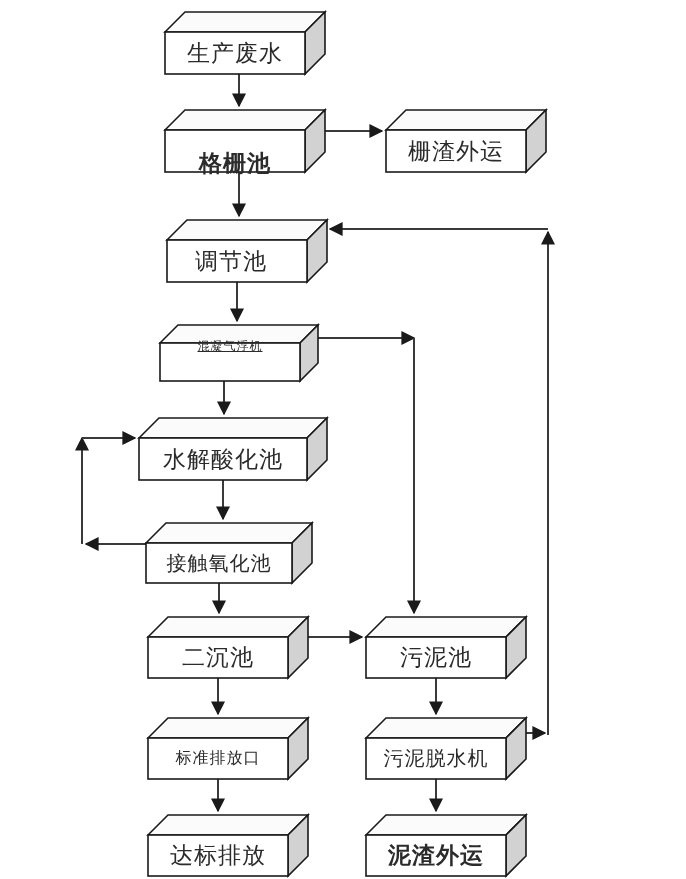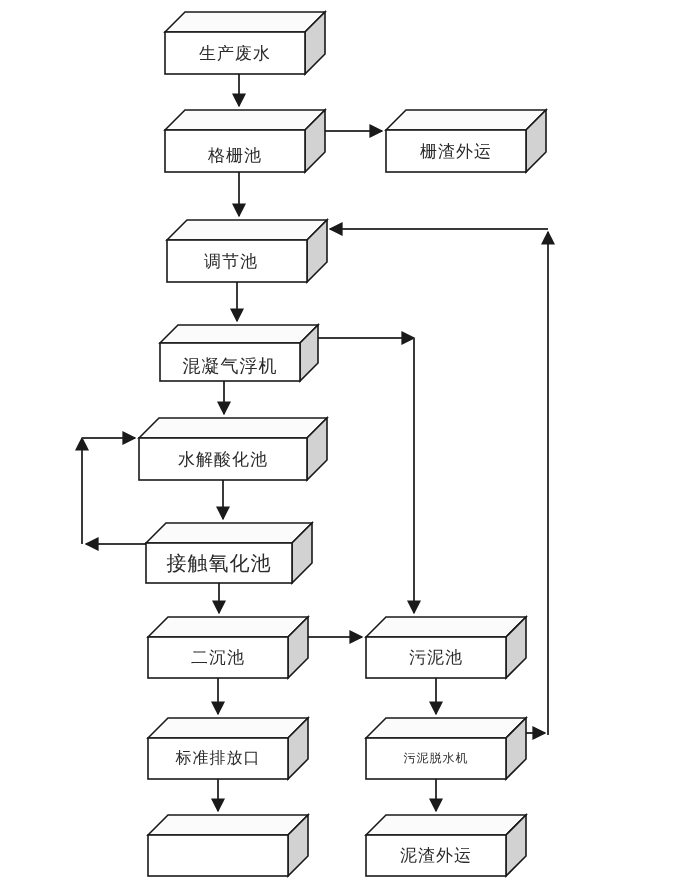--- a/index.html
+++ b/index.html
@@ -25,21 +25,21 @@
   .node svg.box-shape{
     position:absolute;left:0;top:0;
     overflow:visible;
   }
   .node .label{
     position:absolute;
     display:flex;
     align-items:center;
     justify-content:center;
     color:#2b2b2b;
-    font-size:17px;
+    font-size:23px;
     letter-spacing:1px;
     white-space:nowrap;
     font-family:"DejaVu Sans","Liberation Sans",sans-serif;
   }
 </style>
 </head>
 <body>
 
 <div id="diagram">
 
@@ -96,21 +96,21 @@
     </svg>
     <div class="label" style="left:0;top:20px;width:140px;height:42px;">生产废水</div>
   </div>
 
   <div class="node" style="left:165px;top:110px;width:160px;height:62px;">
     <svg class="box-shape" width="160" height="62" viewBox="0 0 160 62">
       <polygon points="0,20 20,0 160,0 140,20" fill="#fbfbfb" stroke="#1a1a1a" stroke-width="1.6"></polygon>
       <polygon points="140,20 160,0 160,42 140,62" fill="#d2d2d2" stroke="#1a1a1a" stroke-width="1.6"></polygon>
       <rect x="0" y="20" width="140" height="42" fill="#ffffff" stroke="#1a1a1a" stroke-width="1.6"></rect>
     </svg>
-    <div class="label" style="left:0;top:24px;width:140px;height:42px;">格栅池</div>
+    <div class="label" style="left:0;top:32px;width:140px;height:42px;font-weight:bold;">格栅池</div>
   </div>
 
   <div class="node" style="left:386px;top:110px;width:160px;height:62px;padding-left:16px;">
     <svg class="box-shape" width="160" height="62" viewBox="0 0 160 62">
       <polygon points="0,20 20,0 160,0 140,20" fill="#fbfbfb" stroke="#1a1a1a" stroke-width="1.6"></polygon>
       <polygon points="140,20 160,0 160,42 140,62" fill="#d2d2d2" stroke="#1a1a1a" stroke-width="1.6"></polygon>
       <rect x="0" y="20" width="140" height="42" fill="#ffffff" stroke="#1a1a1a" stroke-width="1.6"></rect>
     </svg>
     <div class="label" style="left:0;top:20px;width:140px;height:42px;">栅渣外运</div>
   </div>
@@ -123,21 +123,21 @@
     </svg>
     <div class="label" style="left:0;top:20px;width:128px;height:42px;">调节池</div>
   </div>
 
   <div class="node" style="left:160px;top:325px;width:158px;height:56px;">
     <svg class="box-shape" width="158" height="56" viewBox="0 0 158 56">
       <polygon points="0,18 18,0 158,0 140,18" fill="#fbfbfb" stroke="#1a1a1a" stroke-width="1.6"></polygon>
       <polygon points="140,18 158,0 158,38 140,56" fill="#d2d2d2" stroke="#1a1a1a" stroke-width="1.6"></polygon>
       <rect x="0" y="18" width="140" height="38" fill="#ffffff" stroke="#1a1a1a" stroke-width="1.6"></rect>
     </svg>
-    <div class="label" style="left:0;top:22px;width:140px;height:38px;font-size:18px;">混凝气浮机</div>
+    <div class="label" style="left:0;top:2px;width:140px;height:38px;font-size:12px;text-decoration:underline;">混凝气浮机</div>
   </div>
 
   <div class="node" style="left:139px;top:418px;width:188px;height:62px;">
     <svg class="box-shape" width="188" height="62" viewBox="0 0 188 62">
       <polygon points="0,20 20,0 188,0 168,20" fill="#fbfbfb" stroke="#1a1a1a" stroke-width="1.6"></polygon>
       <polygon points="168,20 188,0 188,42 168,62" fill="#d2d2d2" stroke="#1a1a1a" stroke-width="1.6"></polygon>
       <rect x="0" y="20" width="168" height="42" fill="#ffffff" stroke="#1a1a1a" stroke-width="1.6"></rect>
     </svg>
     <div class="label" style="left:0;top:20px;width:168px;height:42px;">水解酸化池</div>
   </div>
@@ -177,32 +177,33 @@
     </svg>
     <div class="label" style="left:0;top:20px;width:140px;height:41px;font-size:16px;border-radius:18px;">标准排放口</div>
   </div>
 
   <div class="node" style="left:366px;top:718px;width:160px;height:61px;">
     <svg class="box-shape" width="160" height="61" viewBox="0 0 160 61">
       <polygon points="0,20 20,0 160,0 140,20" fill="#fbfbfb" stroke="#1a1a1a" stroke-width="1.6"></polygon>
       <polygon points="140,20 160,0 160,41 140,61" fill="#d2d2d2" stroke="#1a1a1a" stroke-width="1.6"></polygon>
       <rect x="0" y="20" width="140" height="41" fill="#ffffff" stroke="#1a1a1a" stroke-width="1.6"></rect>
     </svg>
-    <div class="label" style="left:0;top:20px;width:140px;height:41px;font-size:12px;">污泥脱水机</div>
+    <div class="label" style="left:0;top:20px;width:140px;height:41px;font-size:20px;">污泥脱水机</div>
   </div>
 
   <div class="node" style="left:148px;top:815px;width:160px;height:61px;">
     <svg class="box-shape" width="160" height="61" viewBox="0 0 160 61">
       <polygon points="0,20 20,0 160,0 140,20" fill="#fbfbfb" stroke="#1a1a1a" stroke-width="1.6"></polygon>
       <polygon points="140,20 160,0 160,41 140,61" fill="#d2d2d2" stroke="#1a1a1a" stroke-width="1.6"></polygon>
       <rect x="0" y="20" width="140" height="41" fill="#ffffff" stroke="#1a1a1a" stroke-width="1.6"></rect>
     </svg>
-  </div>
-
-  <div class="node" style="left:366px;top:815px;width:160px;height:61px;">
+    <div class="label" style="left:0;top:20px;width:140px;height:41px;">达标排放</div>
+  </div>
+
+  <div class="node" style="left:366px;top:815px;width:160px;height:61px;font-weight:bold;">
     <svg class="box-shape" width="160" height="61" viewBox="0 0 160 61">
       <polygon points="0,20 20,0 160,0 140,20" fill="#fbfbfb" stroke="#1a1a1a" stroke-width="1.6"></polygon>
       <polygon points="140,20 160,0 160,41 140,61" fill="#d2d2d2" stroke="#1a1a1a" stroke-width="1.6"></polygon>
       <rect x="0" y="20" width="140" height="41" fill="#ffffff" stroke="#1a1a1a" stroke-width="1.6"></rect>
     </svg>
     <div class="label" style="left:0;top:20px;width:140px;height:41px;">泥渣外运</div>
   </div>
 
 </div>
 

